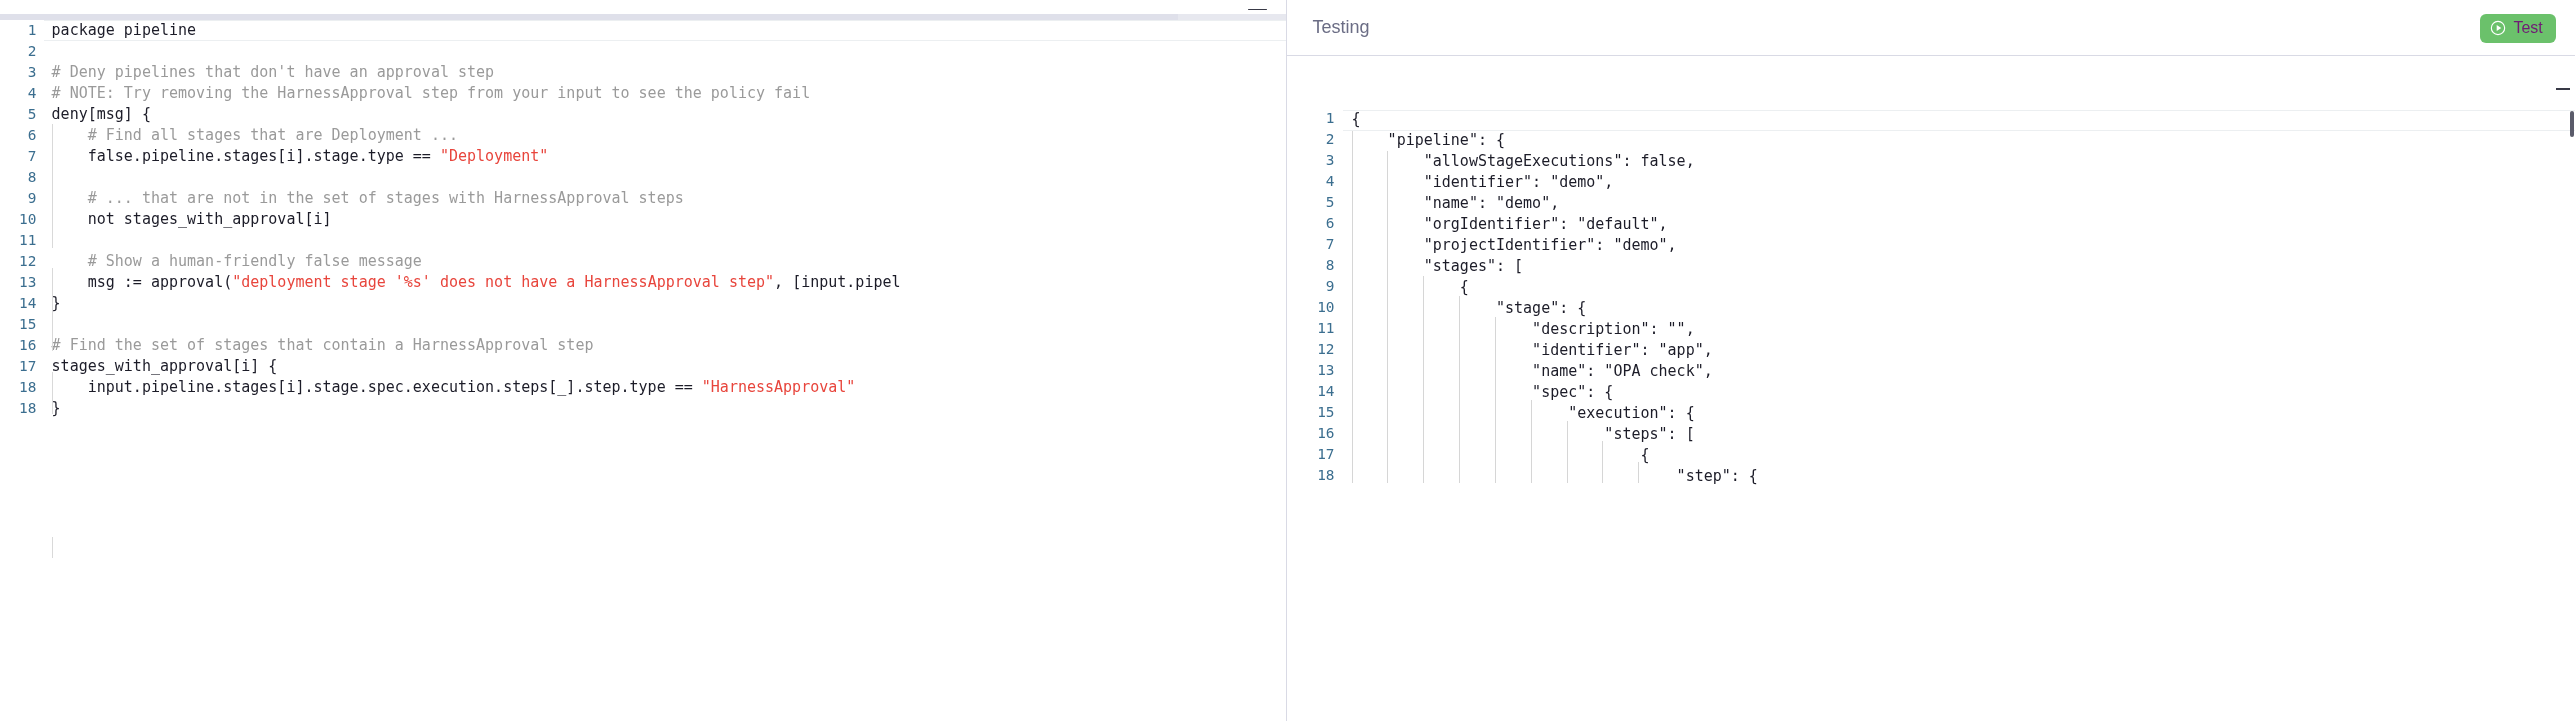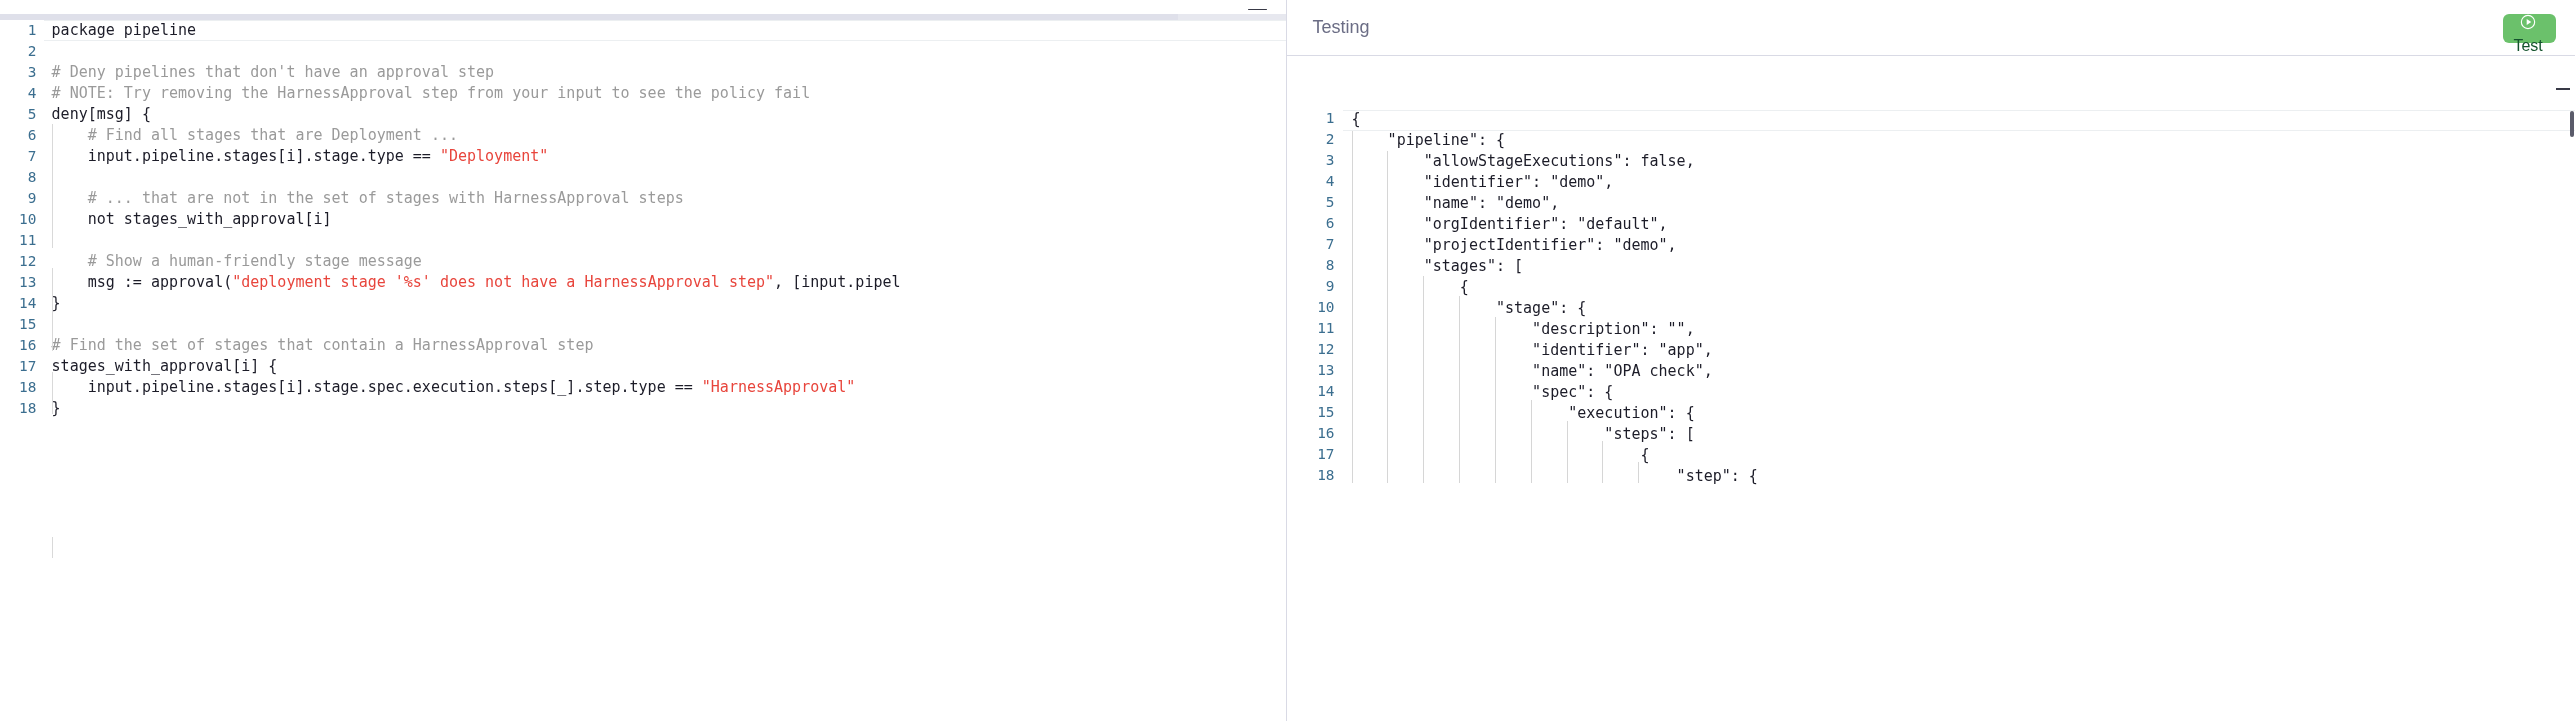--- a/index.html
+++ b/index.html
@@ -125,28 +125,27 @@
     content:"";
     position:absolute;
     left:0;right:0;bottom:0;
     height:3.4px;background:#0278d5;
   }
   .test-btn{
     position:absolute;
     right:18.7px;top:13.6px;
     display:flex;align-items:center;gap:7.6px;
     background:#6bc16b;
-    color:#14532d;
+    color:#701a75;
     border:none;border-radius:6px;
     height:29px;
     padding:0 13.6px 0 10.2px;
     font-size:16px;
     font-family:"Liberation Sans",sans-serif;
     cursor:pointer;
-    flex-direction:column;
   }
   .play-circle{
     width:16px;height:16px;flex:0 0 16px;
     display:block;
   }
 
   .input-bar{
     position:relative;
     height:53px;
     background:#f2f9fd;
@@ -264,41 +263,41 @@
           <div class="code-row">
             <div class="gutter">5</div>
             <div class="code-cell"><span class="tok-plain">deny[msg] {</span></div>
           </div>
           <div class="code-row">
             <div class="gutter">6</div>
             <div class="code-cell"><span class="tok-cmt">    # Find all stages that are Deployment ...</span></div>
           </div>
           <div class="code-row">
             <div class="gutter">7</div>
-            <div class="code-cell"><span class="tok-plain">    input.pipeline.stages[i].stage.type == </span><span class="tok-str">"Deployment"</span></div>
+            <div class="code-cell"><span class="tok-plain">    false.pipeline.stages[i].stage.type == </span><span class="tok-str">"Deployment"</span></div>
           </div>
           <div class="code-row">
             <div class="gutter">8</div>
             <div class="code-cell"></div>
           </div>
           <div class="code-row">
             <div class="gutter">9</div>
             <div class="code-cell"><span class="tok-cmt">    # ... that are not in the set of stages with HarnessApproval steps</span></div>
           </div>
           <div class="code-row">
             <div class="gutter">10</div>
             <div class="code-cell"><span class="tok-plain">    not stages_with_approval[i]</span></div>
           </div>
           <div class="code-row">
             <div class="gutter">11</div>
             <div class="code-cell"></div>
           </div>
           <div class="code-row">
             <div class="gutter">12</div>
-            <div class="code-cell"><span class="tok-cmt">    # Show a human-friendly stage message</span></div>
+            <div class="code-cell"><span class="tok-cmt">    # Show a human-friendly false message</span></div>
           </div>
           <div class="code-row">
             <div class="gutter">13</div>
             <div class="code-cell"><span class="tok-plain">    msg := approval(</span><span class="tok-str">"deployment stage '%s' does not have a HarnessApproval step"</span><span class="tok-plain">, [input.pipel</span></div>
           </div>
           <div class="code-row">
             <div class="gutter">14</div>
             <div class="code-cell"><span class="tok-plain">}</span></div>
           </div>
           <div class="code-row">

